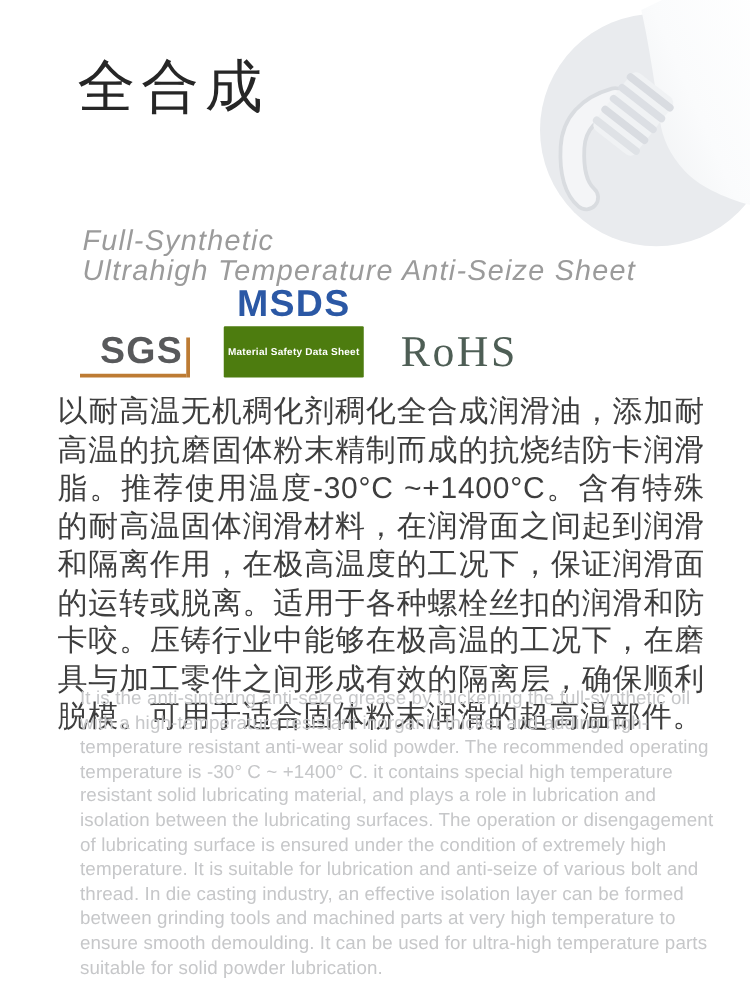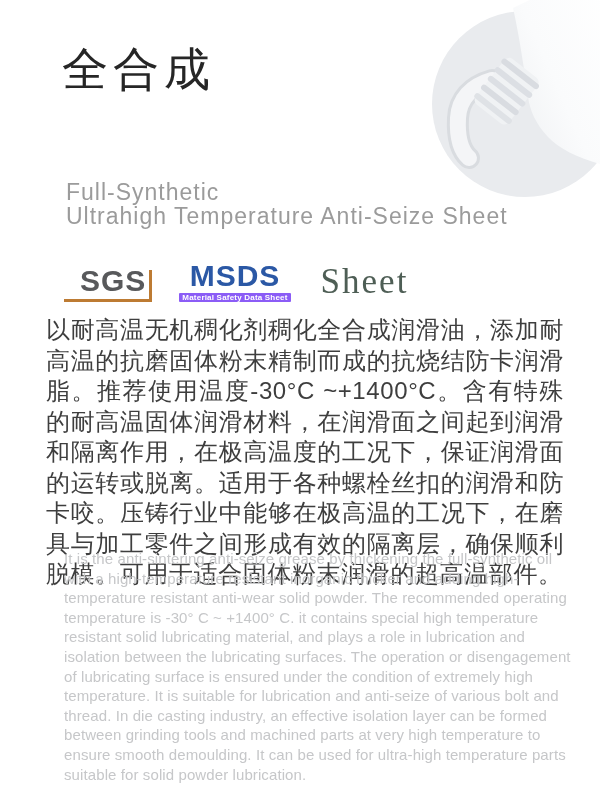--- a/index.html
+++ b/index.html
@@ -19,21 +19,21 @@
     font-size:46px; font-weight:500; color:#262626; letter-spacing:5px;
     line-height:1.2; white-space:nowrap;
   }
   .title-accent {
     position:absolute; left:61px; top:97px;
     font-size:51px; font-weight:700; color:#b12569; letter-spacing:2px;
     line-height:1.15; white-space:nowrap;
   }
   .subtitle {
     position:absolute; left:66px;
-    font-size:23px; color:#9b9b9b; letter-spacing:1px;
+    font-style:italic; font-size:23px; color:#9b9b9b; letter-spacing:1px;
     white-space:nowrap;
   }
   .subtitle.l1 { top:179px; }
   .subtitle.l2 { top:203px; }
 
   
   .certs {
     position:absolute; left:64px; top:254px; height:48px;
     display:flex; align-items:flex-end; gap:30px;
   }
@@ -46,23 +46,23 @@
   .sgs-tick {
     position:absolute; right:-3px; bottom:-3px; width:3px; height:32px;
     background:#bd7b33;
   }
   .msds { display:flex; flex-direction:column; align-items:center; }
   .msds-label {
     font-size:30px; font-weight:800; color:#2b58a5; letter-spacing:1px;
     line-height:1;
   }
   .msds-bar {
-    margin-top:2px; background:#8b5cf6; color:#ffffff;
+    margin-top:2px; background:#4d7c0f; color:#ffffff;
     font-size:8px; font-weight:700; letter-spacing:0.2px;
-    padding:0 3px; white-space:nowrap; border-radius:1px;
+    padding:16px 3px; white-space:nowrap; border-radius:1px;
   }
   .rohs {
     font-family:"Liberation Serif","DejaVu Serif",serif;
     font-size:35px; font-weight:400; color:#4e5e55; letter-spacing:2px;
     line-height:1; padding-bottom:3px;
   }
 
   
   .desc-cn {
     position:absolute; left:46px; top:315px; width:518px;
@@ -115,21 +115,21 @@
   <div class="certs">
     <div class="sgs">
       <span>SGS</span>
       <span class="sgs-tick"></span>
     </div>
     <div class="msds">
       <span class="msds-label">MSDS</span>
       <span class="msds-bar">Material Safety Data Sheet</span>
     </div>
     <div class="rohs">
-      <span>Sheet</span>
+      <span>RoHS</span>
     </div>
   </div>
 
   <p class="desc-cn">以耐高温无机稠化剂稠化全合成润滑油，添加耐高温的抗磨固体粉末精制而成的抗烧结防卡润滑脂。推荐使用温度-30°C ~+1400°C。含有特殊的耐高温固体润滑材料，在润滑面之间起到润滑和隔离作用，在极高温度的工况下，保证润滑面的运转或脱离。适用于各种螺栓丝扣的润滑和防卡咬。压铸行业中能够在极高温的工况下，在磨具与加工零件之间形成有效的隔离层，确保顺利脱模。可用于适合固体粉末润滑的超高温部件。</p>
 
   <p class="desc-en">It is the anti-sintering anti-seize grease by thickening the full-synthetic oil with a high-temperature resistant inorganic thicker and adding high-temperature resistant anti-wear solid powder. The recommended operating temperature is -30° C ~ +1400° C. it contains special high temperature resistant solid lubricating material, and plays a role in lubrication and isolation between the lubricating surfaces. The operation or disengagement of lubricating surface is ensured under the condition of extremely high temperature. It is suitable for lubrication and anti-seize of various bolt and thread. In die casting industry, an effective isolation layer can be formed between grinding tools and machined parts at very high temperature to ensure smooth demoulding. It can be used for ultra-high temperature parts suitable for solid powder lubrication.</p>
 
 </div>
 
 </body></html>

